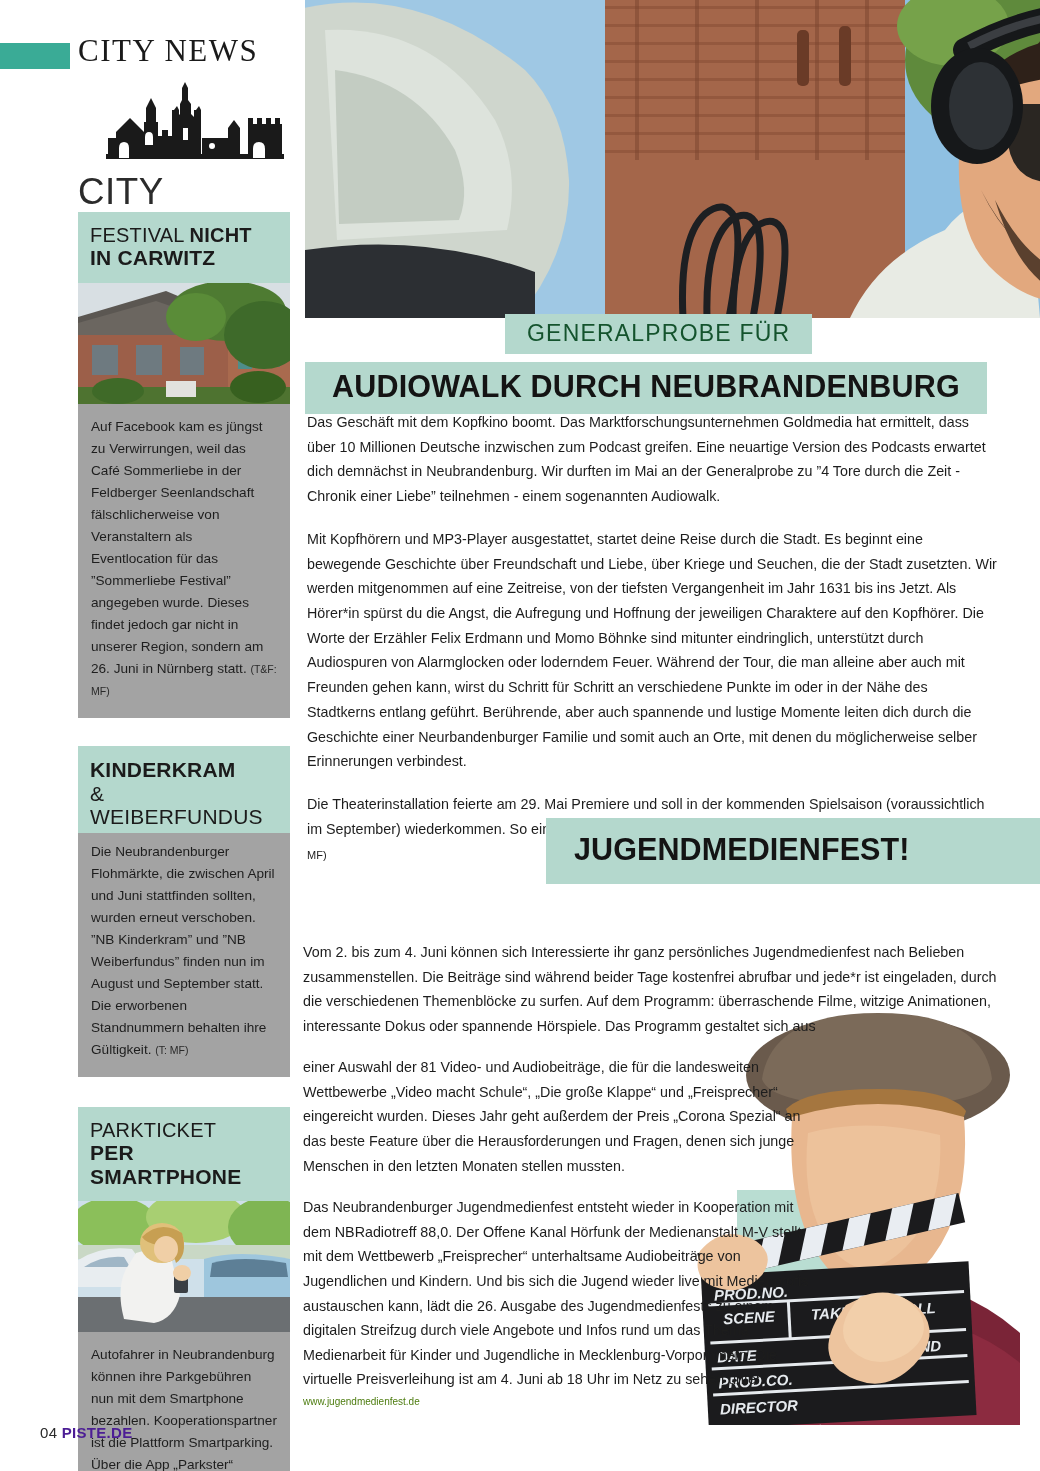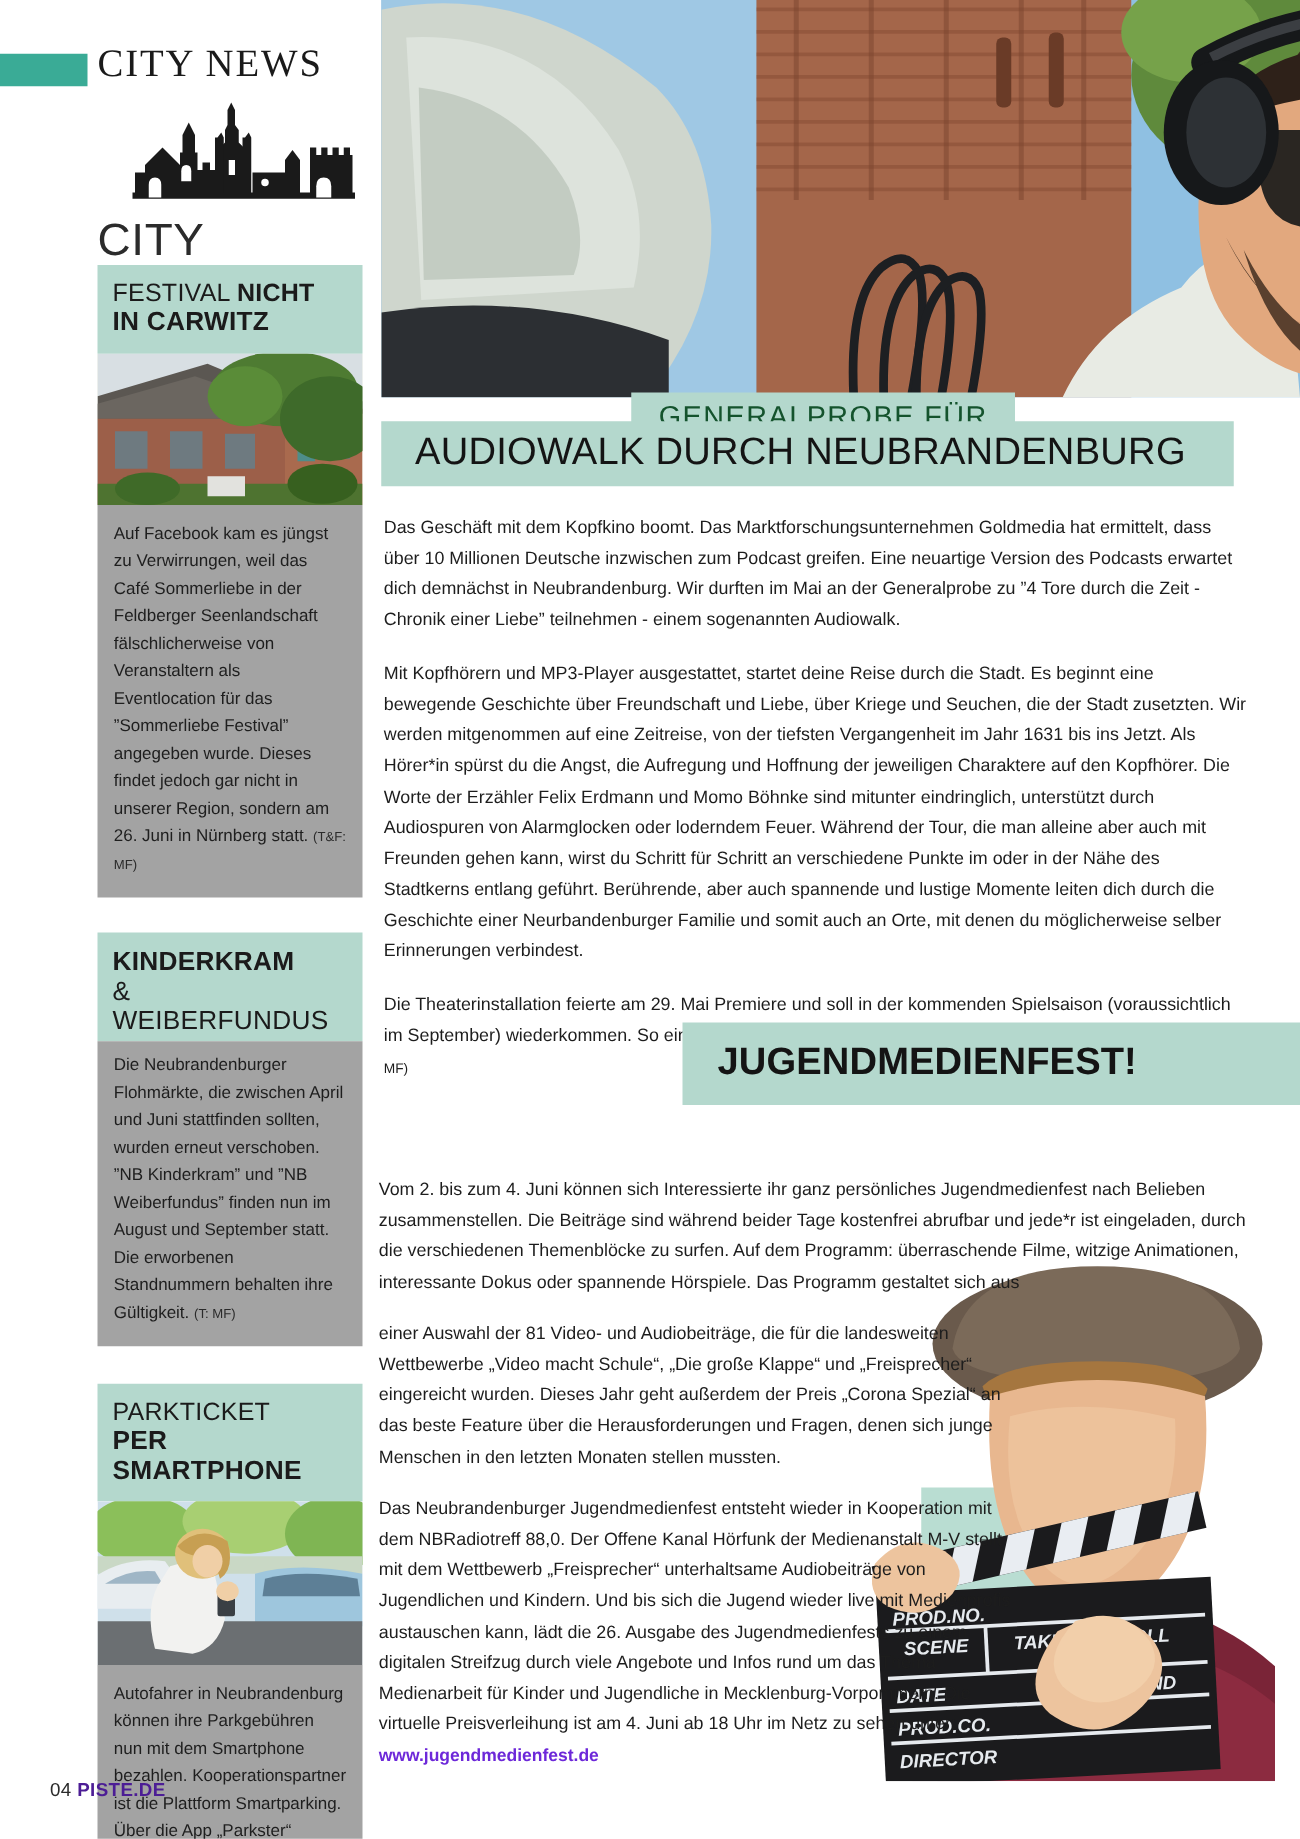--- a/index.html
+++ b/index.html
@@ -63,23 +63,23 @@
     overflow: hidden;
   }
 
   
   .hero-kicker {
     position: absolute; left: 505px; top: 314px;
     background: #b4d8cd; padding: 6px 22px 7px 22px;
     font-size: 23px; letter-spacing: 1.2px; color: #14532d; font-weight: 300;
   }
   .hero-title {
-    position: absolute; left: 305px; top: 337px; width: 682px;
+    position: absolute; left: 305px; top: 362px; width: 682px;
     background: #b4d8cd; padding: 7px 4px 10px 27px;
-    font-size: 30.5px; font-weight: 400; letter-spacing: 0.2px; color: #141414;
+    font-size: 30.5px; font-weight: 700; letter-spacing: 0.2px; color: #141414;
   }
 
   
   .article {
     position: absolute; left: 307px; top: 410px; width: 690px;
   }
   .article p {
     font-size: 14.3px; line-height: 1.73; color: #1d1d1d;
     font-weight: 300; margin-bottom: 18px; text-align: left;
   }
@@ -93,21 +93,21 @@
   .promo-head .l1 { font-size: 29px; font-weight: 300; letter-spacing: .6px; color: #1b1b1b; line-height: 1.18; }
   .promo-head .l2 { font-size: 30.5px; font-weight: 800; letter-spacing: .1px; color: #141414; line-height: 1.18; }
 
   
   .promo-body { position: absolute; left: 303px; top: 940px; width: 700px; }
   .promo-body p {
     font-size: 14.3px; line-height: 1.72; color: #1d1d1d; font-weight: 300;
     margin-bottom: 17px;
   }
   .promo-body p.narrow { width: 520px; }
-  .promo-url { font-size: 14px; font-weight: 700; color: #6d28d9; margin-top: 2px; }
+  .promo-url { font-size: 10px; font-weight: 400; color: #4d7c0f; margin-top: 2px; }
 
   
   .clapper-wrap {
     position: absolute; left: 690px; top: 1005px; width: 350px; height: 420px;
     overflow: hidden;
   }
   .mint-square {
     position: absolute; left: 737px; top: 1190px; width: 120px; height: 115px;
     background: #b9ddd2; z-index: 0;
   }

